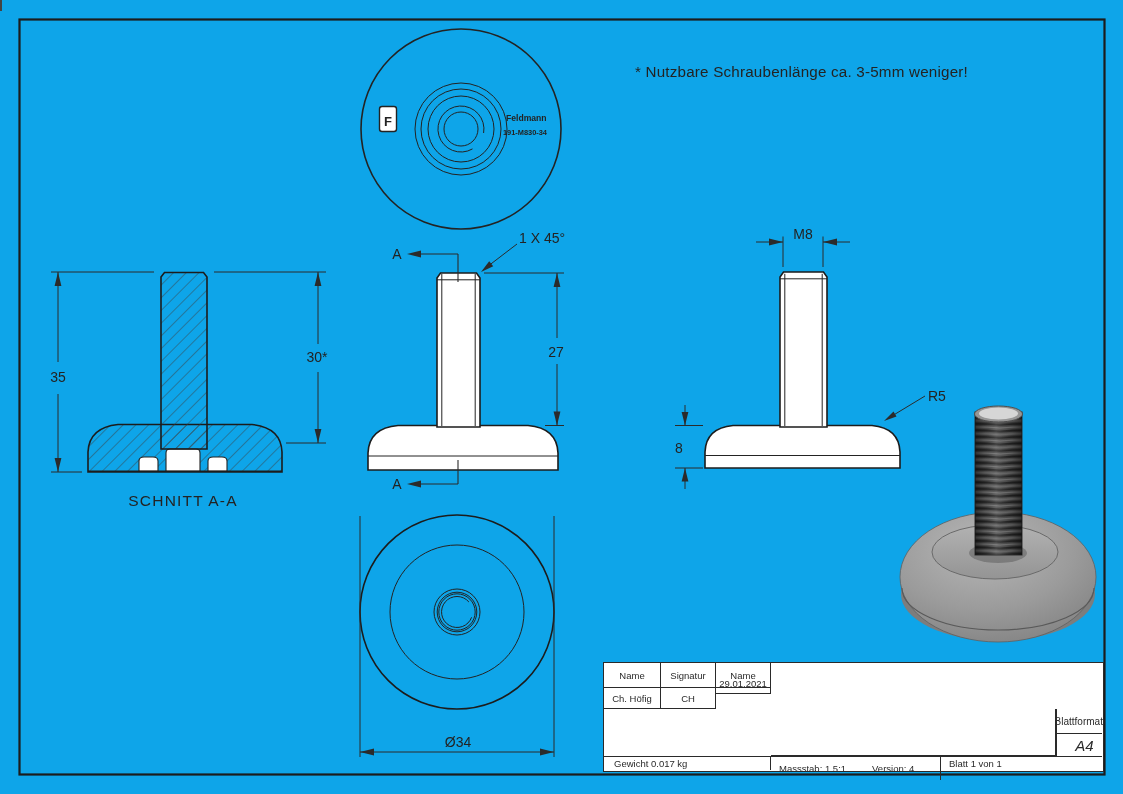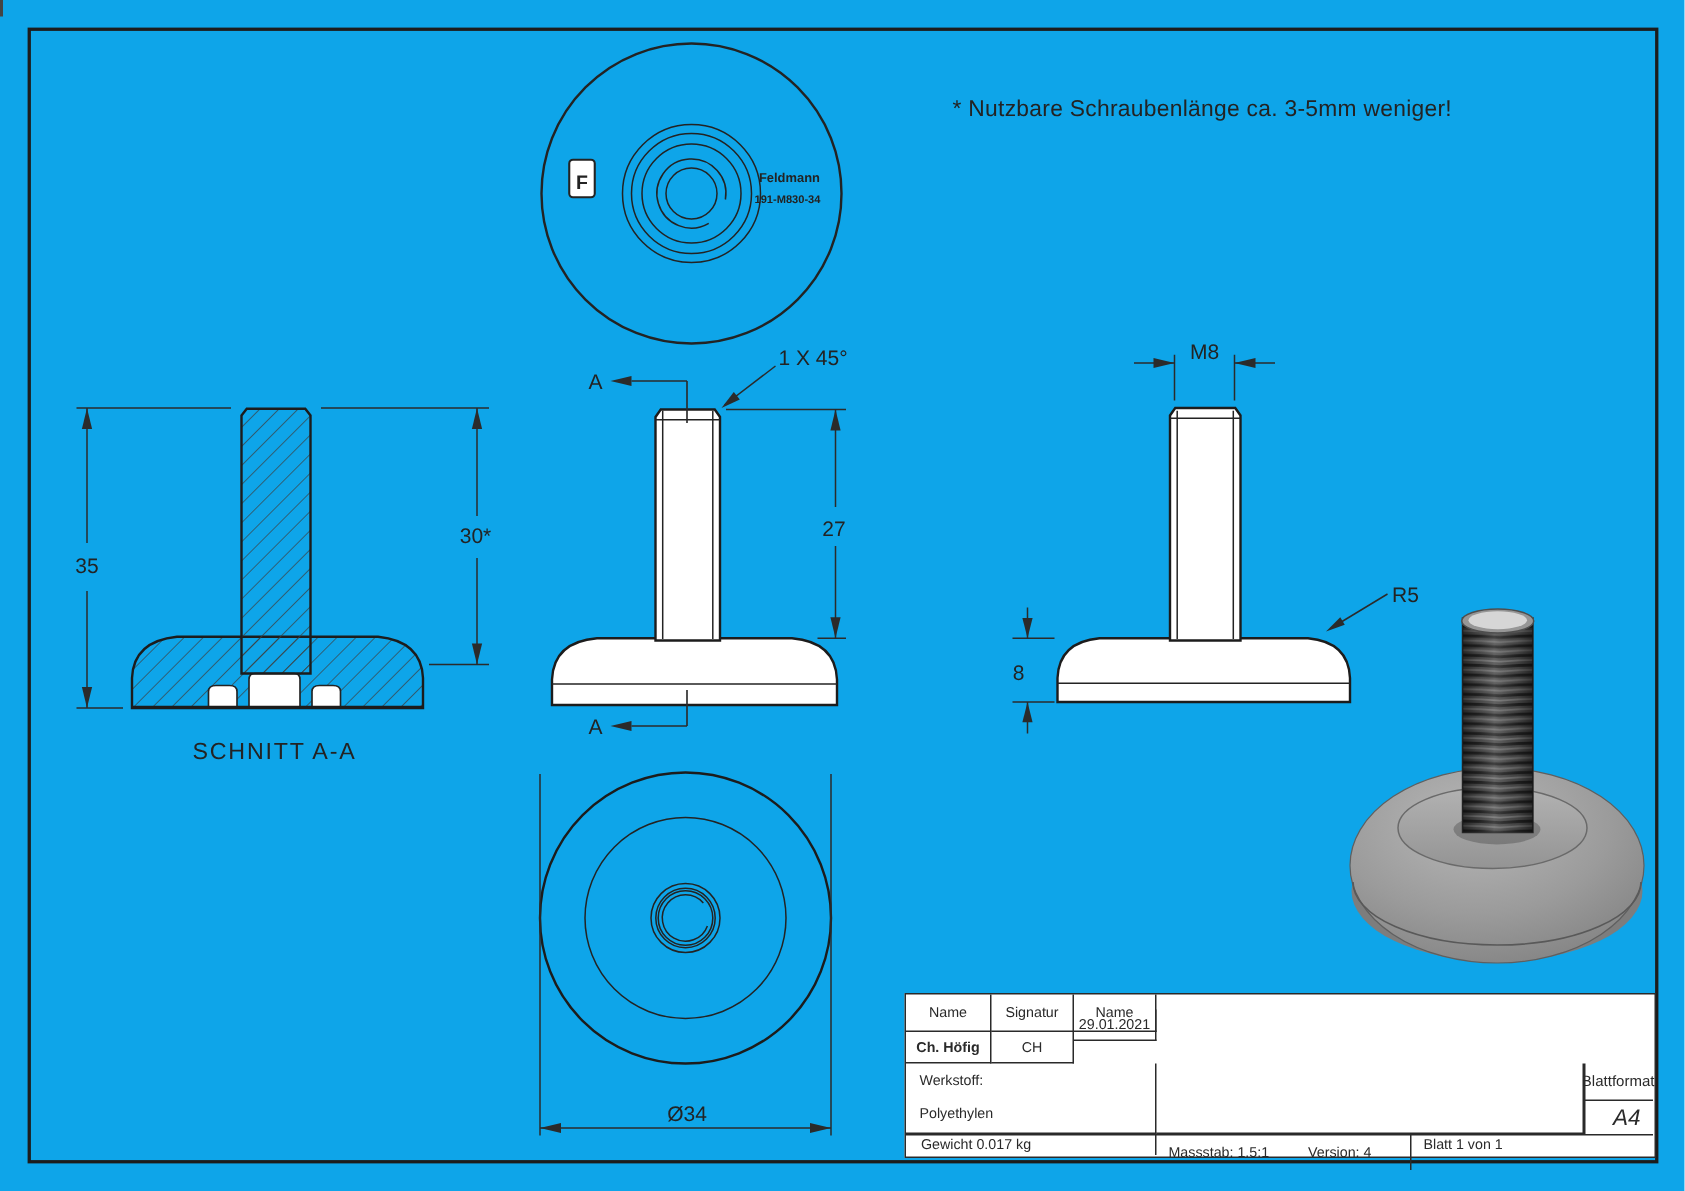--- a/index.html
+++ b/index.html
@@ -214,34 +214,30 @@
       <span>Name</span>
       </div>
     <div class="cell br bb" style="left:57px;top:0;width:55px;height:25px;">
       <span>Signatur</span>
       </div>
     <div class="cell br bb" style="left:112px;top:0;width:55px;height:25px;">
       <span>Name</span>
       </div>
 
 
-    <div class="cell br bb" style="left:0;top:25px;width:57px;height:21px;font-weight:bold;">
+    <div class="cell br bb" style="left:0;top:25px;width:57px;height:21px;">
       <span>Ch. Höfig</span>
       </div>
     <div class="cell br bb" style="left:57px;top:25px;width:55px;height:21px;">
       <span>CH</span>
       </div>
     <div class="cell br bb" style="left:112px;top:10px;width:55px;height:21px;">
       <span>29.01.2021</span>
       </div>
 
-    <div class="cell br bb left" style="left:0;top:46px;width:167px;height:47px;">
-      <span style="position:absolute;left:9px;top:6px;">Werkstoff:</span>
-      <span style="position:absolute;left:9px;top:28px;">Polyethylen</span>
-    </div>
     <div class="cell br bb" style="left:167px;top:46px;width:285px;height:47px;"></div>
     <div class="cell bb" style="left:452px;top:46px;width:45.5px;height:25px;">
       <span class="bf">Blattformat</span>
       </div>
     <div class="cell" style="left:452px;top:71px;width:57px;height:22px;font-style:italic;">
       <span class="a4">A4</span>
       </div>
     <div style="position:absolute;left:452px;top:46px;width:0;height:47px;border-left:1.2px solid #2a2a2a;"></div>
 
     <div style="position:absolute;left:0;top:93px;width:498px;height:0;border-top:1.2px solid #2a2a2a;"></div>

